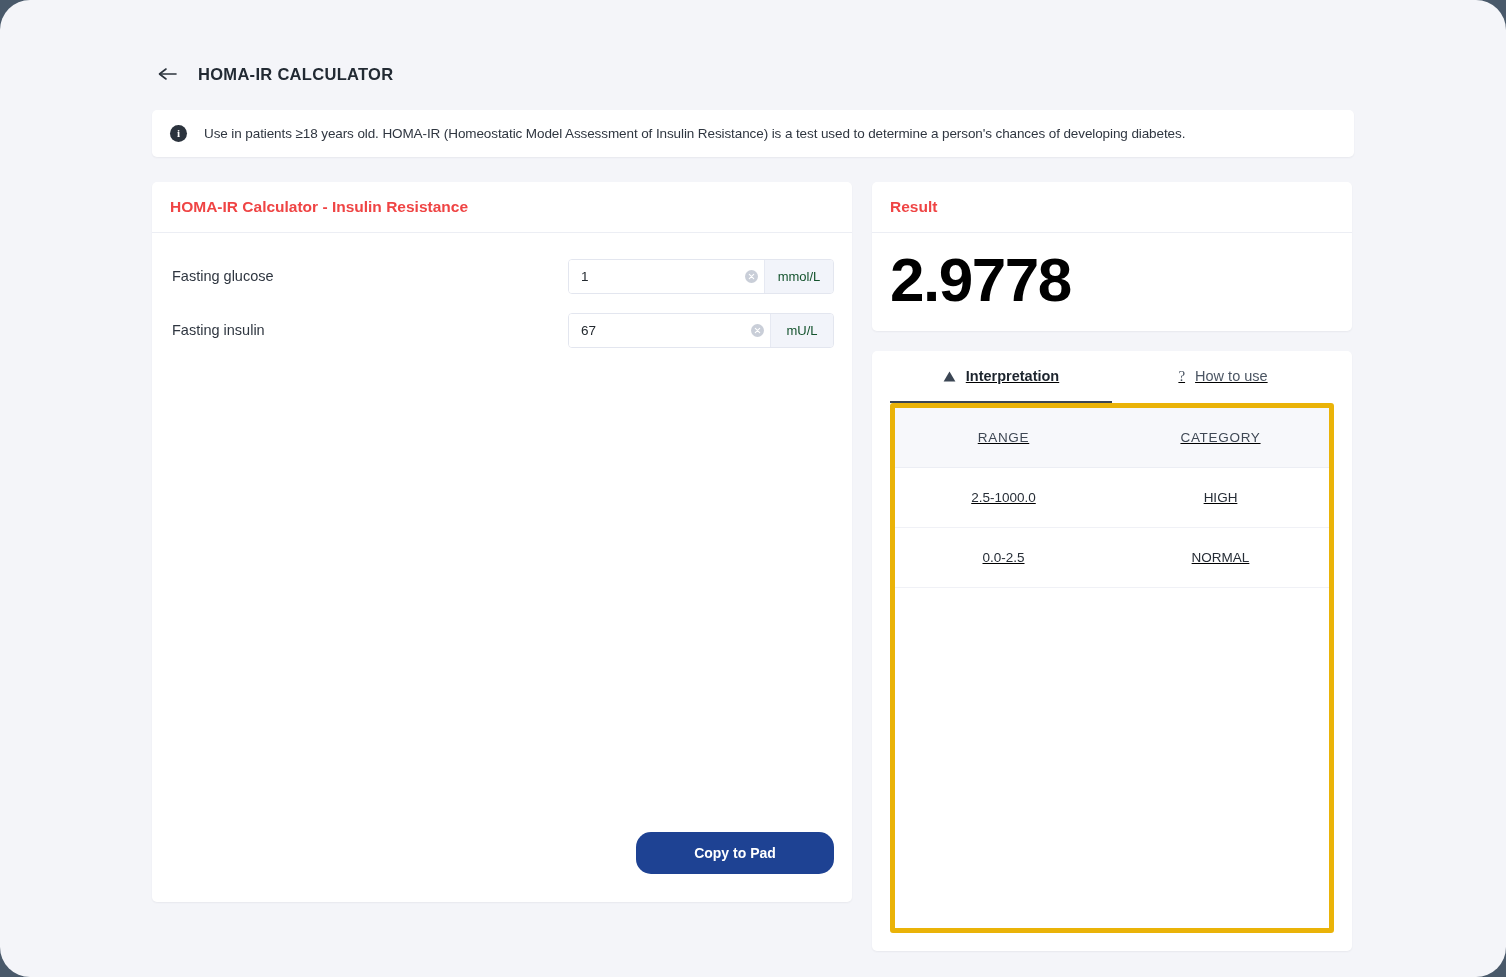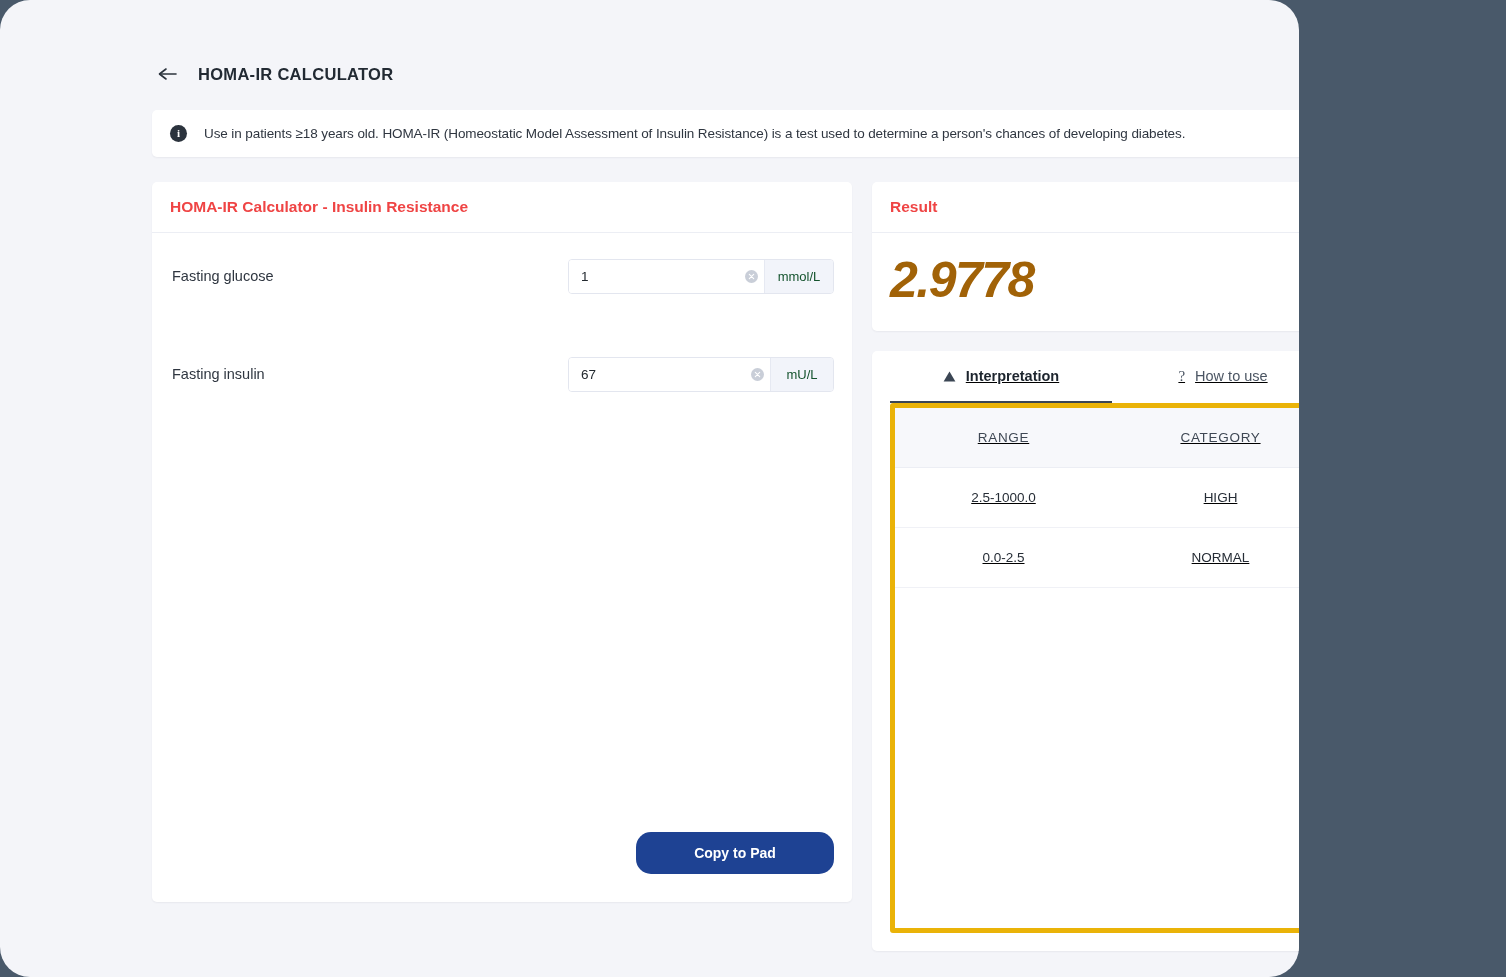--- a/index.html
+++ b/index.html
@@ -12,21 +12,21 @@
 
   body {
     background: #49596a;
     font-family: "Liberation Sans", sans-serif;
     -webkit-font-smoothing: antialiased;
   }
 
   .app-window {
     position: absolute;
     left: 0; top: 0;
-    width: 1299px;
+    width: 1506px;
     height: 977px;
     background: #f4f5f9;
     border-radius: 30px;
     overflow: hidden;
   }
 
   .page {
     position: absolute;
     left: 0; top: 0;
     width: 1506px;
@@ -117,21 +117,20 @@
     color: #ef4444;
     text-align: center;
   }
 
   
   .calc-body {
     height: 669px;
     padding: 16px 18px 18px 18px;
     display: flex;
     flex-direction: column;
-    gap: 44px;
   }
   .field-row {
     display: flex;
     align-items: center;
     height: 54px;
   }
   .field-label {
     font-size: 14.5px;
     color: #2f3640;
     flex: 1;
@@ -205,27 +204,26 @@
 
   
   .result-card { margin-bottom: 20px; }
   .result-body {
     height: 98px;
     display: flex;
     align-items: center;
     padding: 0 18px;
   }
   .result-value {
-    font-size: 50px;
-    font-weight: bold;
-    color: #a16207;
+    font-size: 62px;
+    font-weight: bold;
+    color: #000000;
     letter-spacing: -1.5px;
     line-height: 1;
     margin-top: -4px;
-    font-style: italic;
   }
 
   
   .tabs-card { height: 600px; display: flex; flex-direction: column; text-decoration: underline; }
   .tabs {
     display: flex;
     height: 52px;
     padding: 0 18px;
     flex: 0 0 52px;
   }

